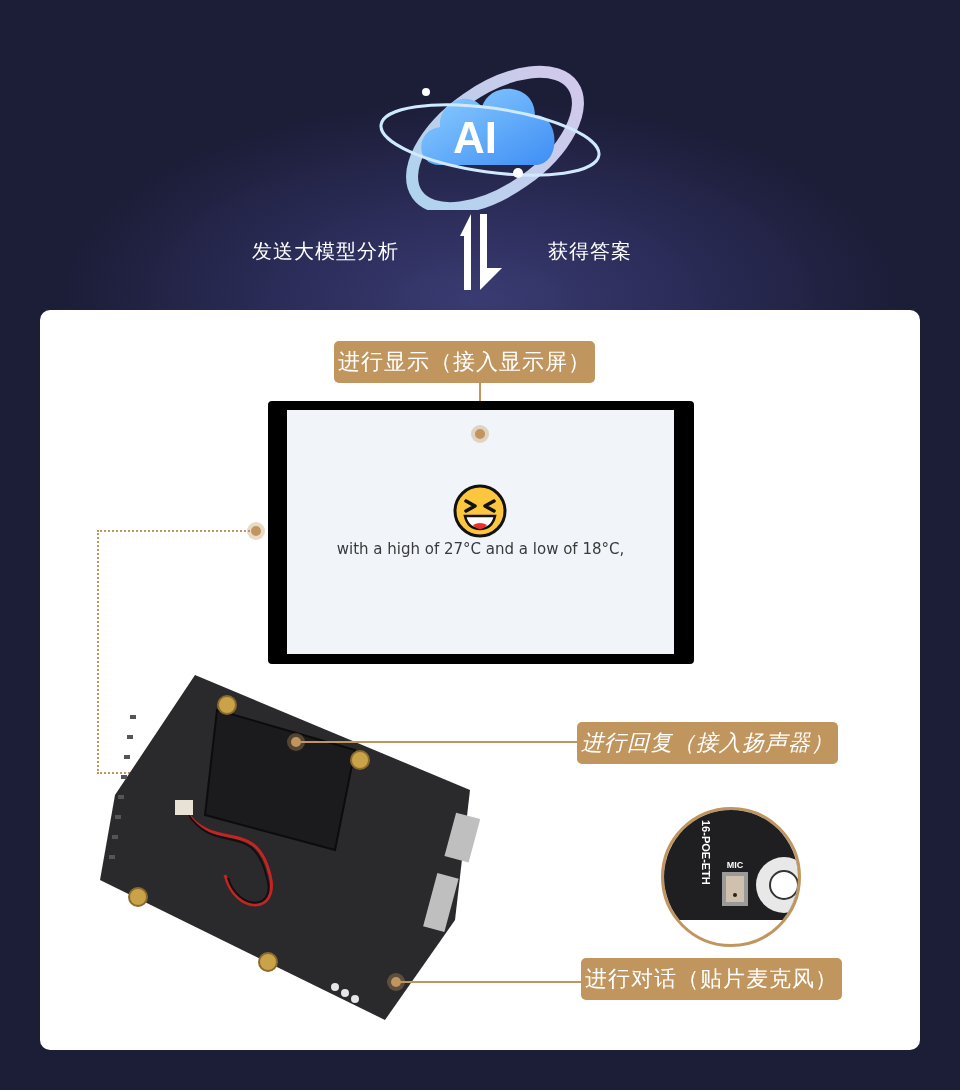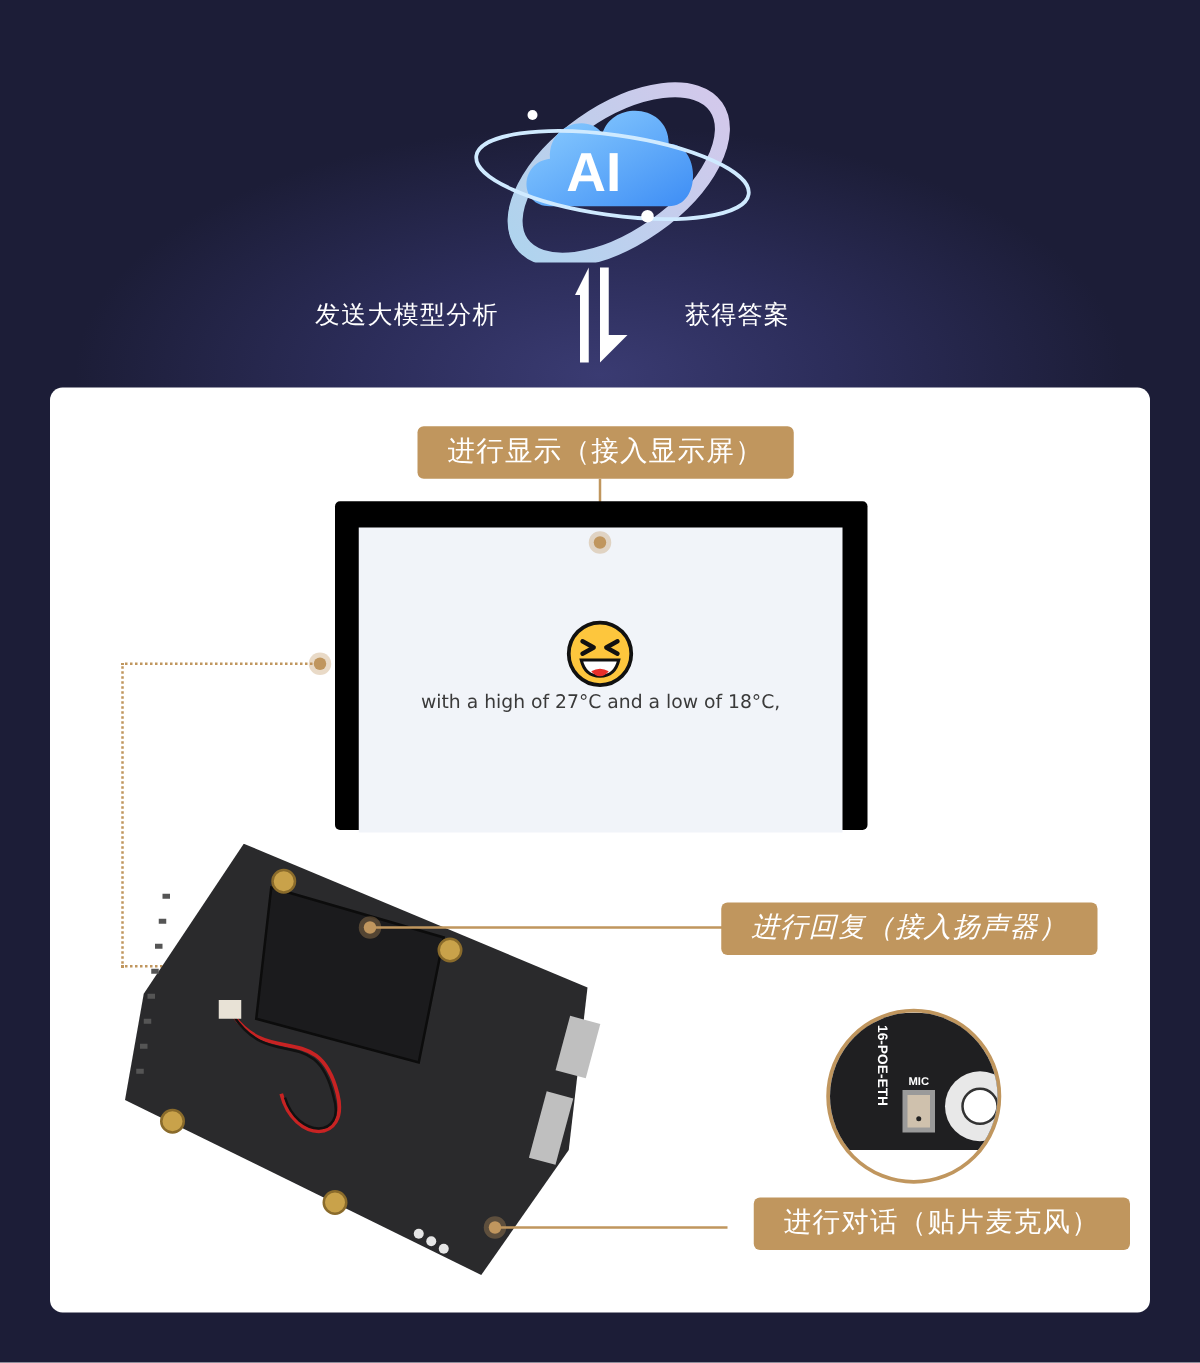--- a/index.html
+++ b/index.html
@@ -20,21 +20,21 @@
   .flow-left { left: 252px; }
   .flow-right { left: 532px; margin-left: 16px; }
   .arrows { position: absolute; left: 456px; top: 212px; width: 50px; height: 80px; }
 
   .card {
     position: absolute; left: 40px; top: 310px; width: 880px; height: 740px;
     background: #ffffff; border-radius: 10px;
   }
   .tag {
     position: absolute; background: #c0965e; color: #ffffff;
-    font-size: 22px; line-height: 42px; height: 42px; padding: 0 24px;
+    font-size: 22px; line-height: 42px; height: 42px; padding: 0 4px;
     border-radius: 5px; white-space: nowrap; letter-spacing: 1px;
   }
   .line { position: absolute; background: #c0965e; }
   .dot {
     position: absolute; width: 18px; height: 18px; border-radius: 50%;
     background: rgba(192,150,94,0.35);
   }
   .dot::after {
     content: ""; position: absolute; left: 4px; top: 4px; width: 10px; height: 10px;
     border-radius: 50%; background: #c0965e;
@@ -43,21 +43,20 @@
     position: absolute; border-color: #c0965e; border-style: dotted; border-width: 0;
   }
 
   .screen {
     position: absolute; left: 268px; top: 401px; width: 426px; height: 263px;
     background: #000; border-radius: 4px;
   }
   .screen-inner {
     position: absolute; left: 19px; top: 9px; width: 387px; height: 244px;
     background: #f1f4f9;
-    margin-top: 12px;
   }
   .screen-text {
     position: absolute; left: 0; width: 100%; text-align: center;
     color: #3a3a3a; font-size: 15px;
   }
   .emoji { position: absolute; left: 165px; top: 73px; width: 56px; height: 56px; }
 
   .board { position: absolute; left: 95px; top: 675px; width: 400px; height: 355px; }
   .mic-circle {
     position: absolute; left: 661px; top: 807px; width: 140px; height: 140px;
@@ -161,13 +160,13 @@
     <rect x="58" y="62" width="26" height="34" fill="#9a9a9a"></rect>
     <rect x="62" y="66" width="18" height="26" fill="#cfc1ad"></rect>
     <circle cx="71" cy="85" r="2" fill="#222"></circle>
     <text x="71" y="58" font-family="Liberation Sans, sans-serif" font-size="9" font-weight="bold" fill="#fff" text-anchor="middle">MIC</text>
     <text x="38" y="10" font-family="Liberation Sans, sans-serif" font-size="11" font-weight="bold" fill="#fff" transform="rotate(90 38 10)">16-POE-ETH</text>
   </svg>
 </div>
 
 <div class="dot" style="left:387px; top:973px;"></div>
 <div class="line" style="left:400px; top:981px; width:182px; height:2px;"></div>
-<div class="tag" style="left:603px; top:958px;">进行对话（贴片麦克风）</div>
+<div class="tag" style="left:581px; top:958px;">进行对话（贴片麦克风）</div>
 
 </body></html>

